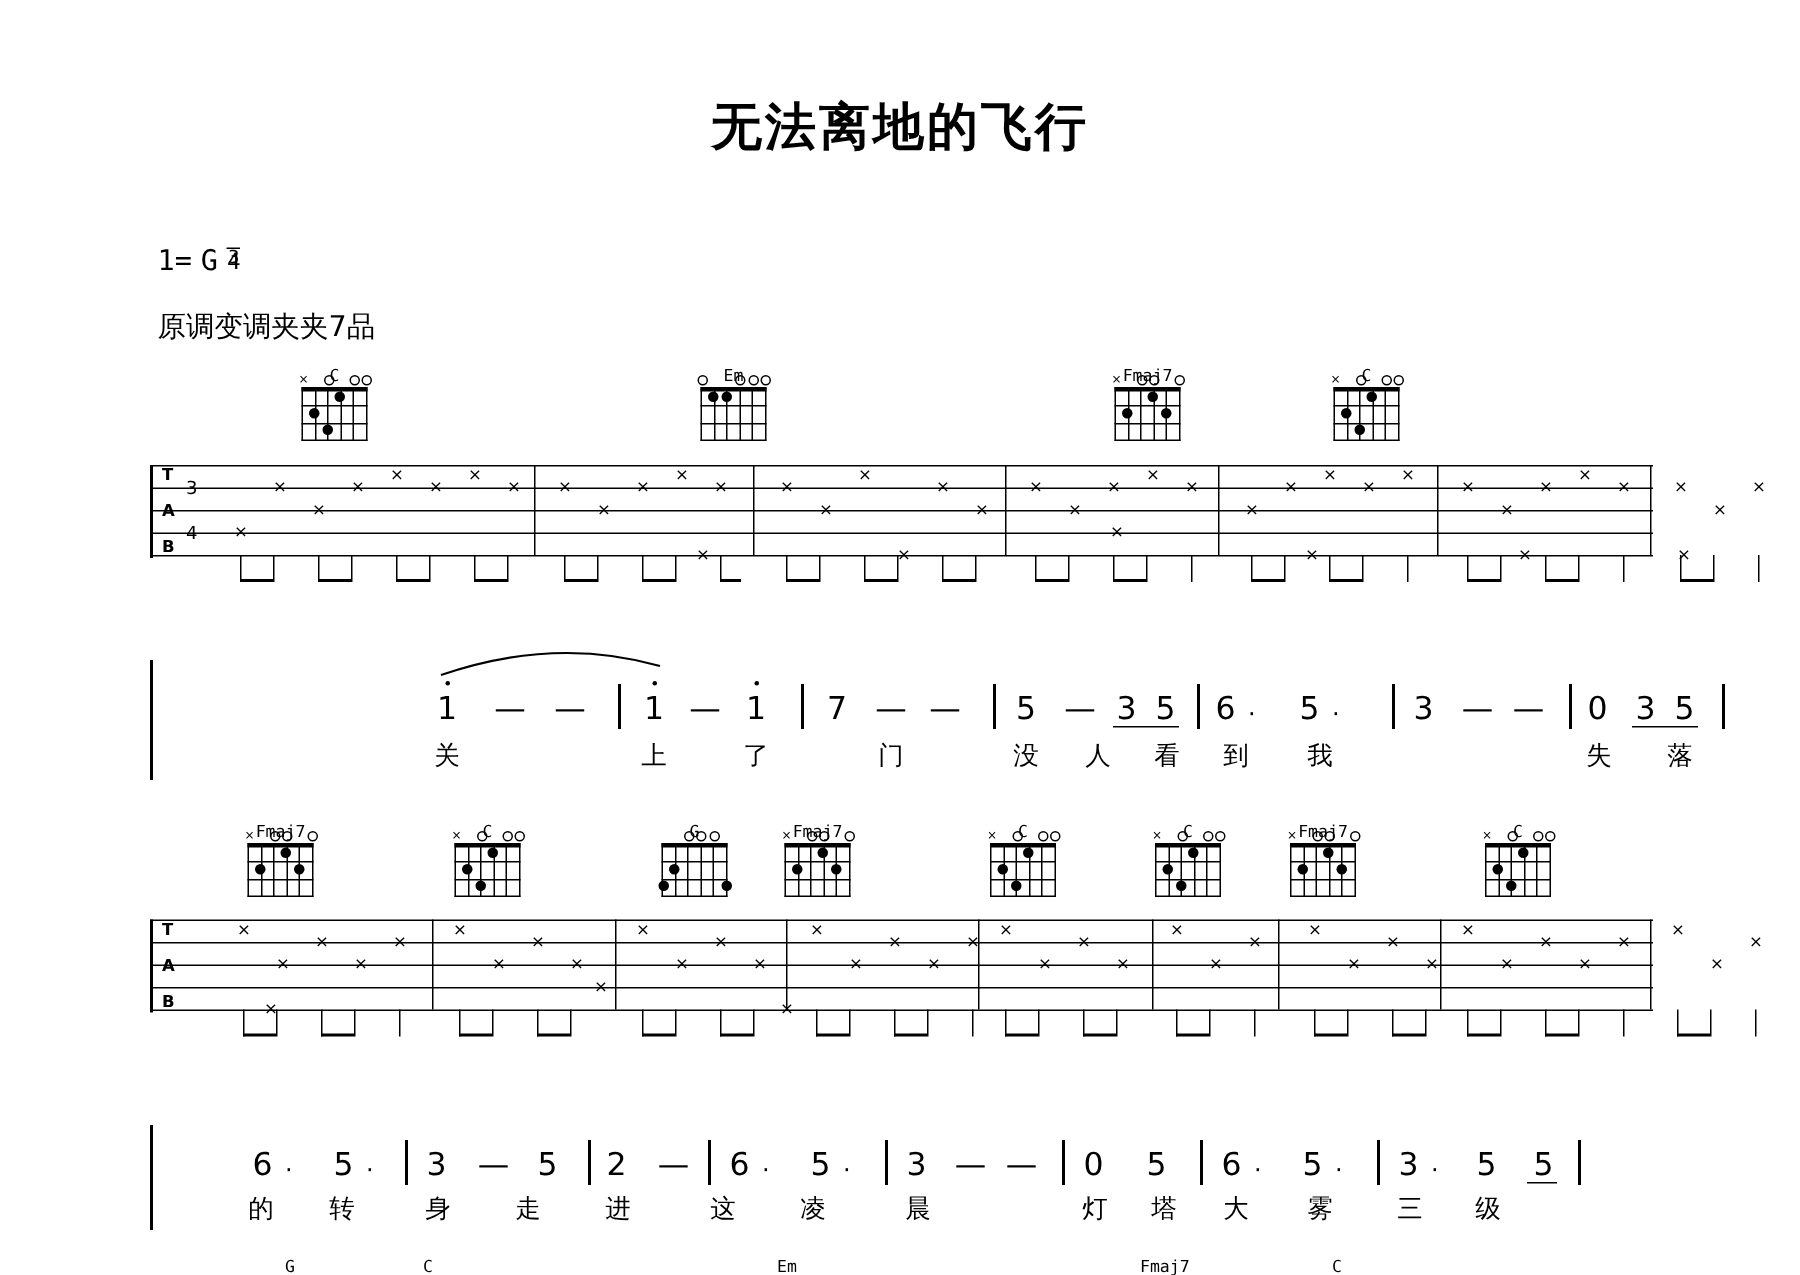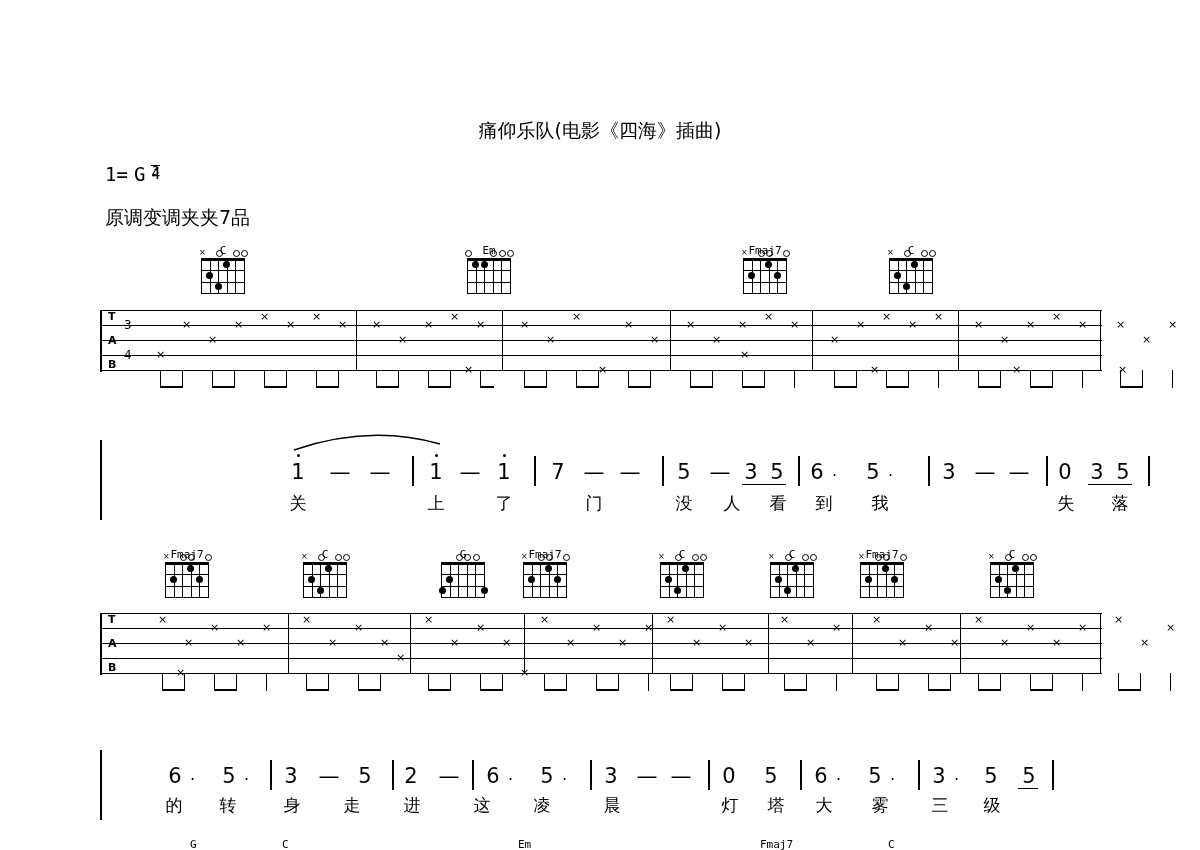--- a/index.html
+++ b/index.html
@@ -66,21 +66,21 @@
   .dotover{position:absolute;width:3px;height:3px;border-radius:50%;background:#000;}
   .underline{position:absolute;height:1.4px;background:#000;}
   .slur{position:absolute;}
   .leftbrace{position:absolute;width:2px;background:#000;}
 </style>
 </head>
 <body>
 
 <div class="sheet">
 
-  <div class="subtitle">痛仰乐队(电影《四海》插曲)</div>
+  <div class="title">无法离地的飞行</div>
 
   <div class="key-line">
     <span>1=</span>
     <span>G</span>
     <span class="frac">
       <span class="num">3</span>
       <span class="den">4</span>
     </span>
   </div>
   <div class="capo">原调变调夹夹7品</div>

